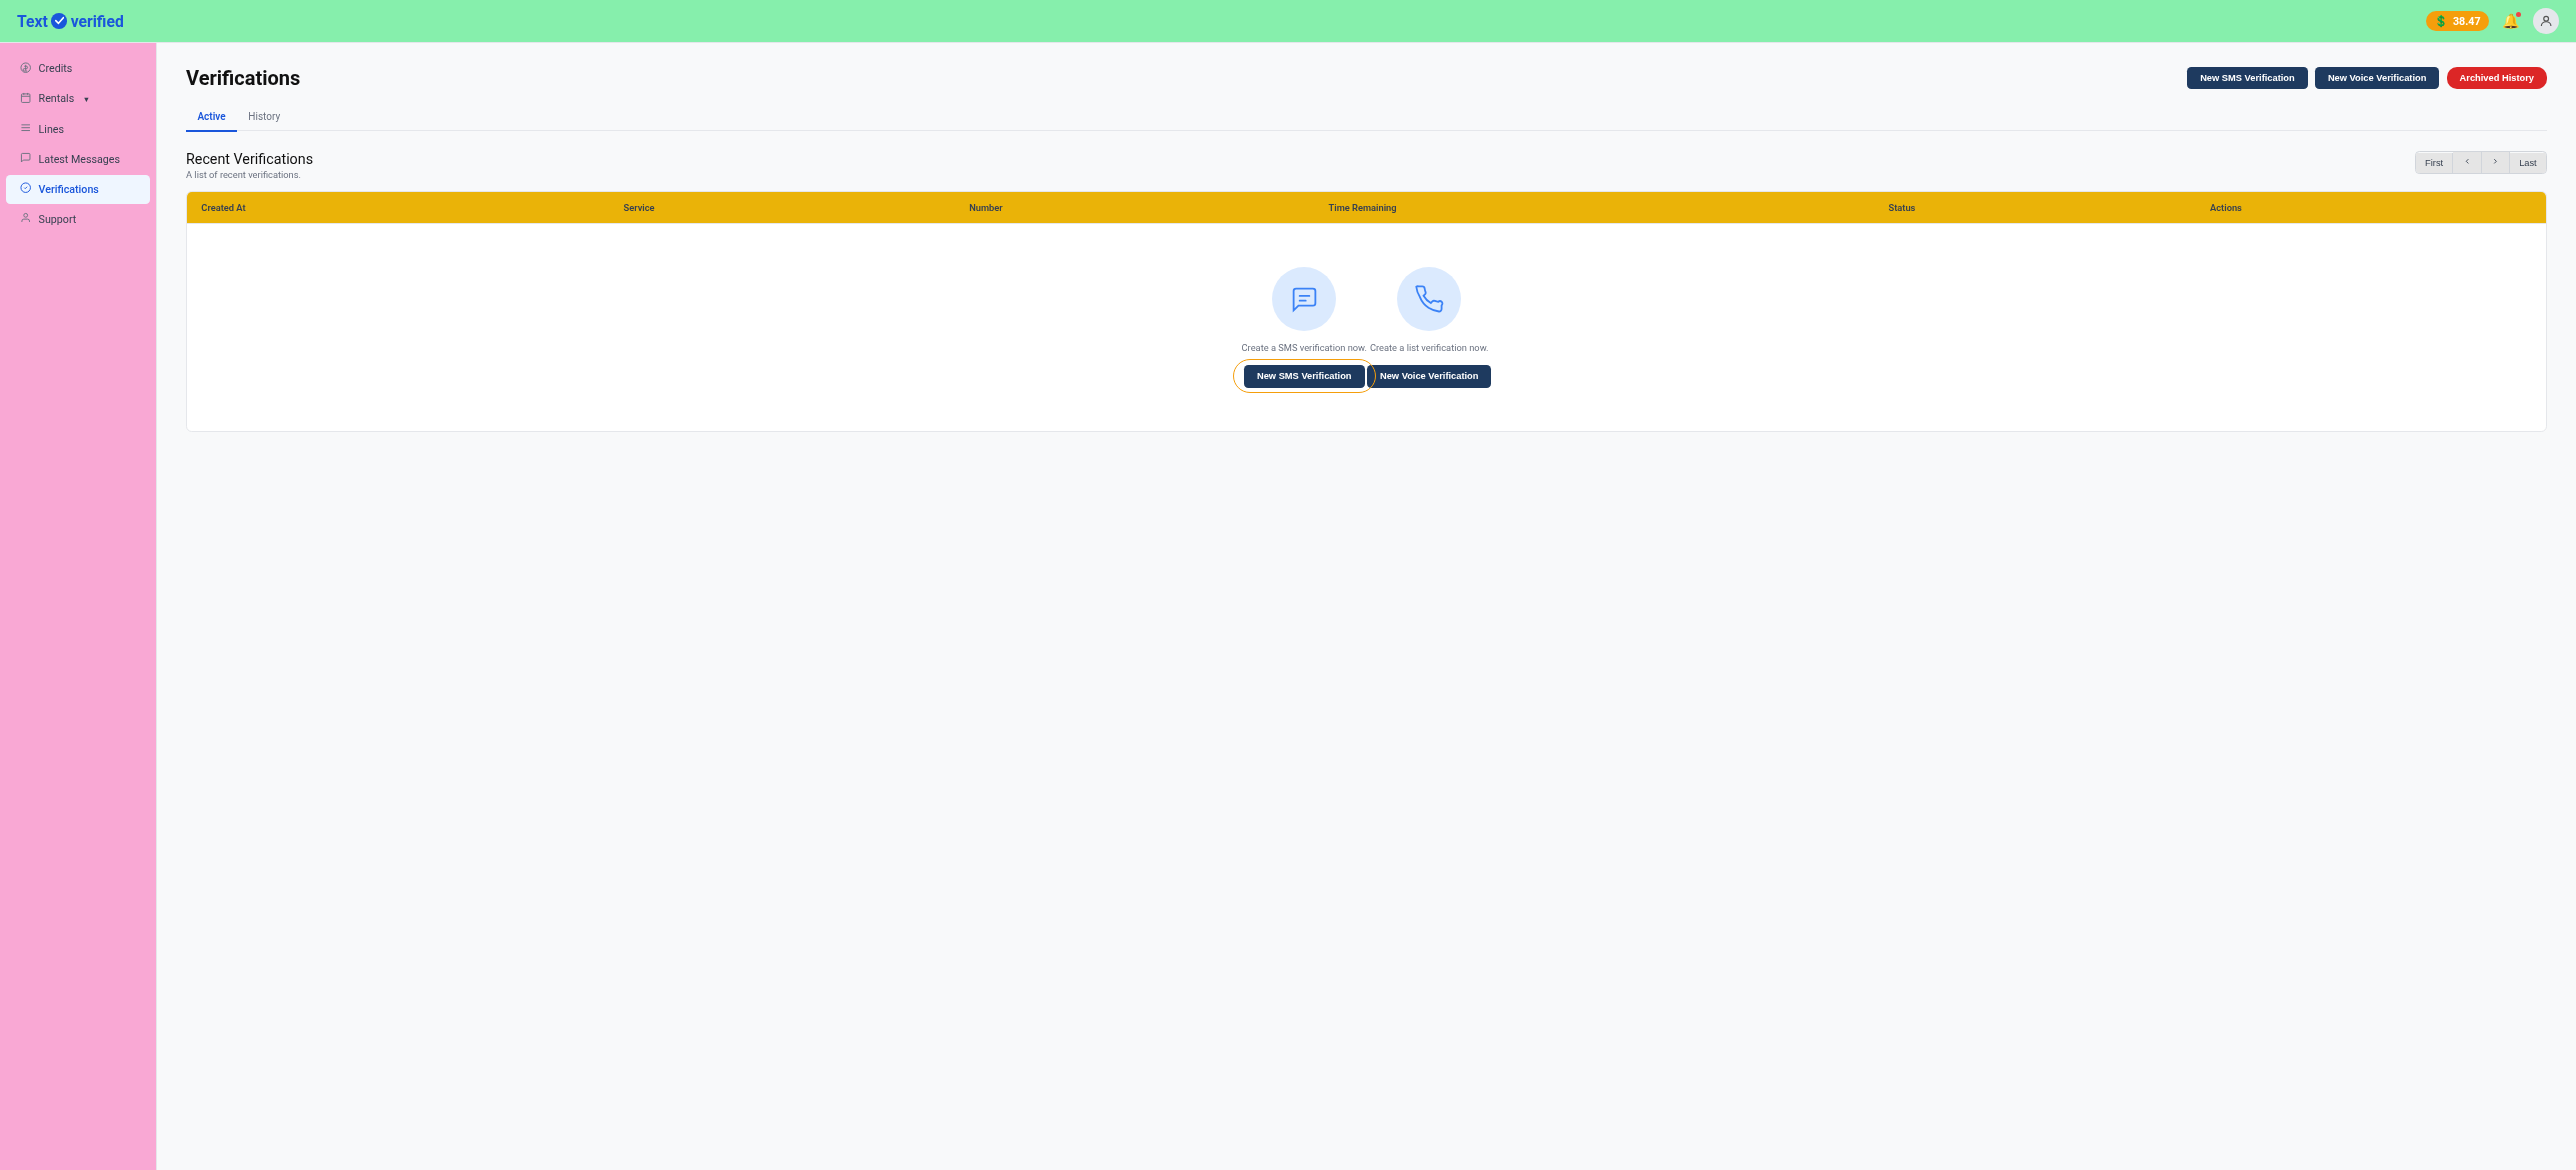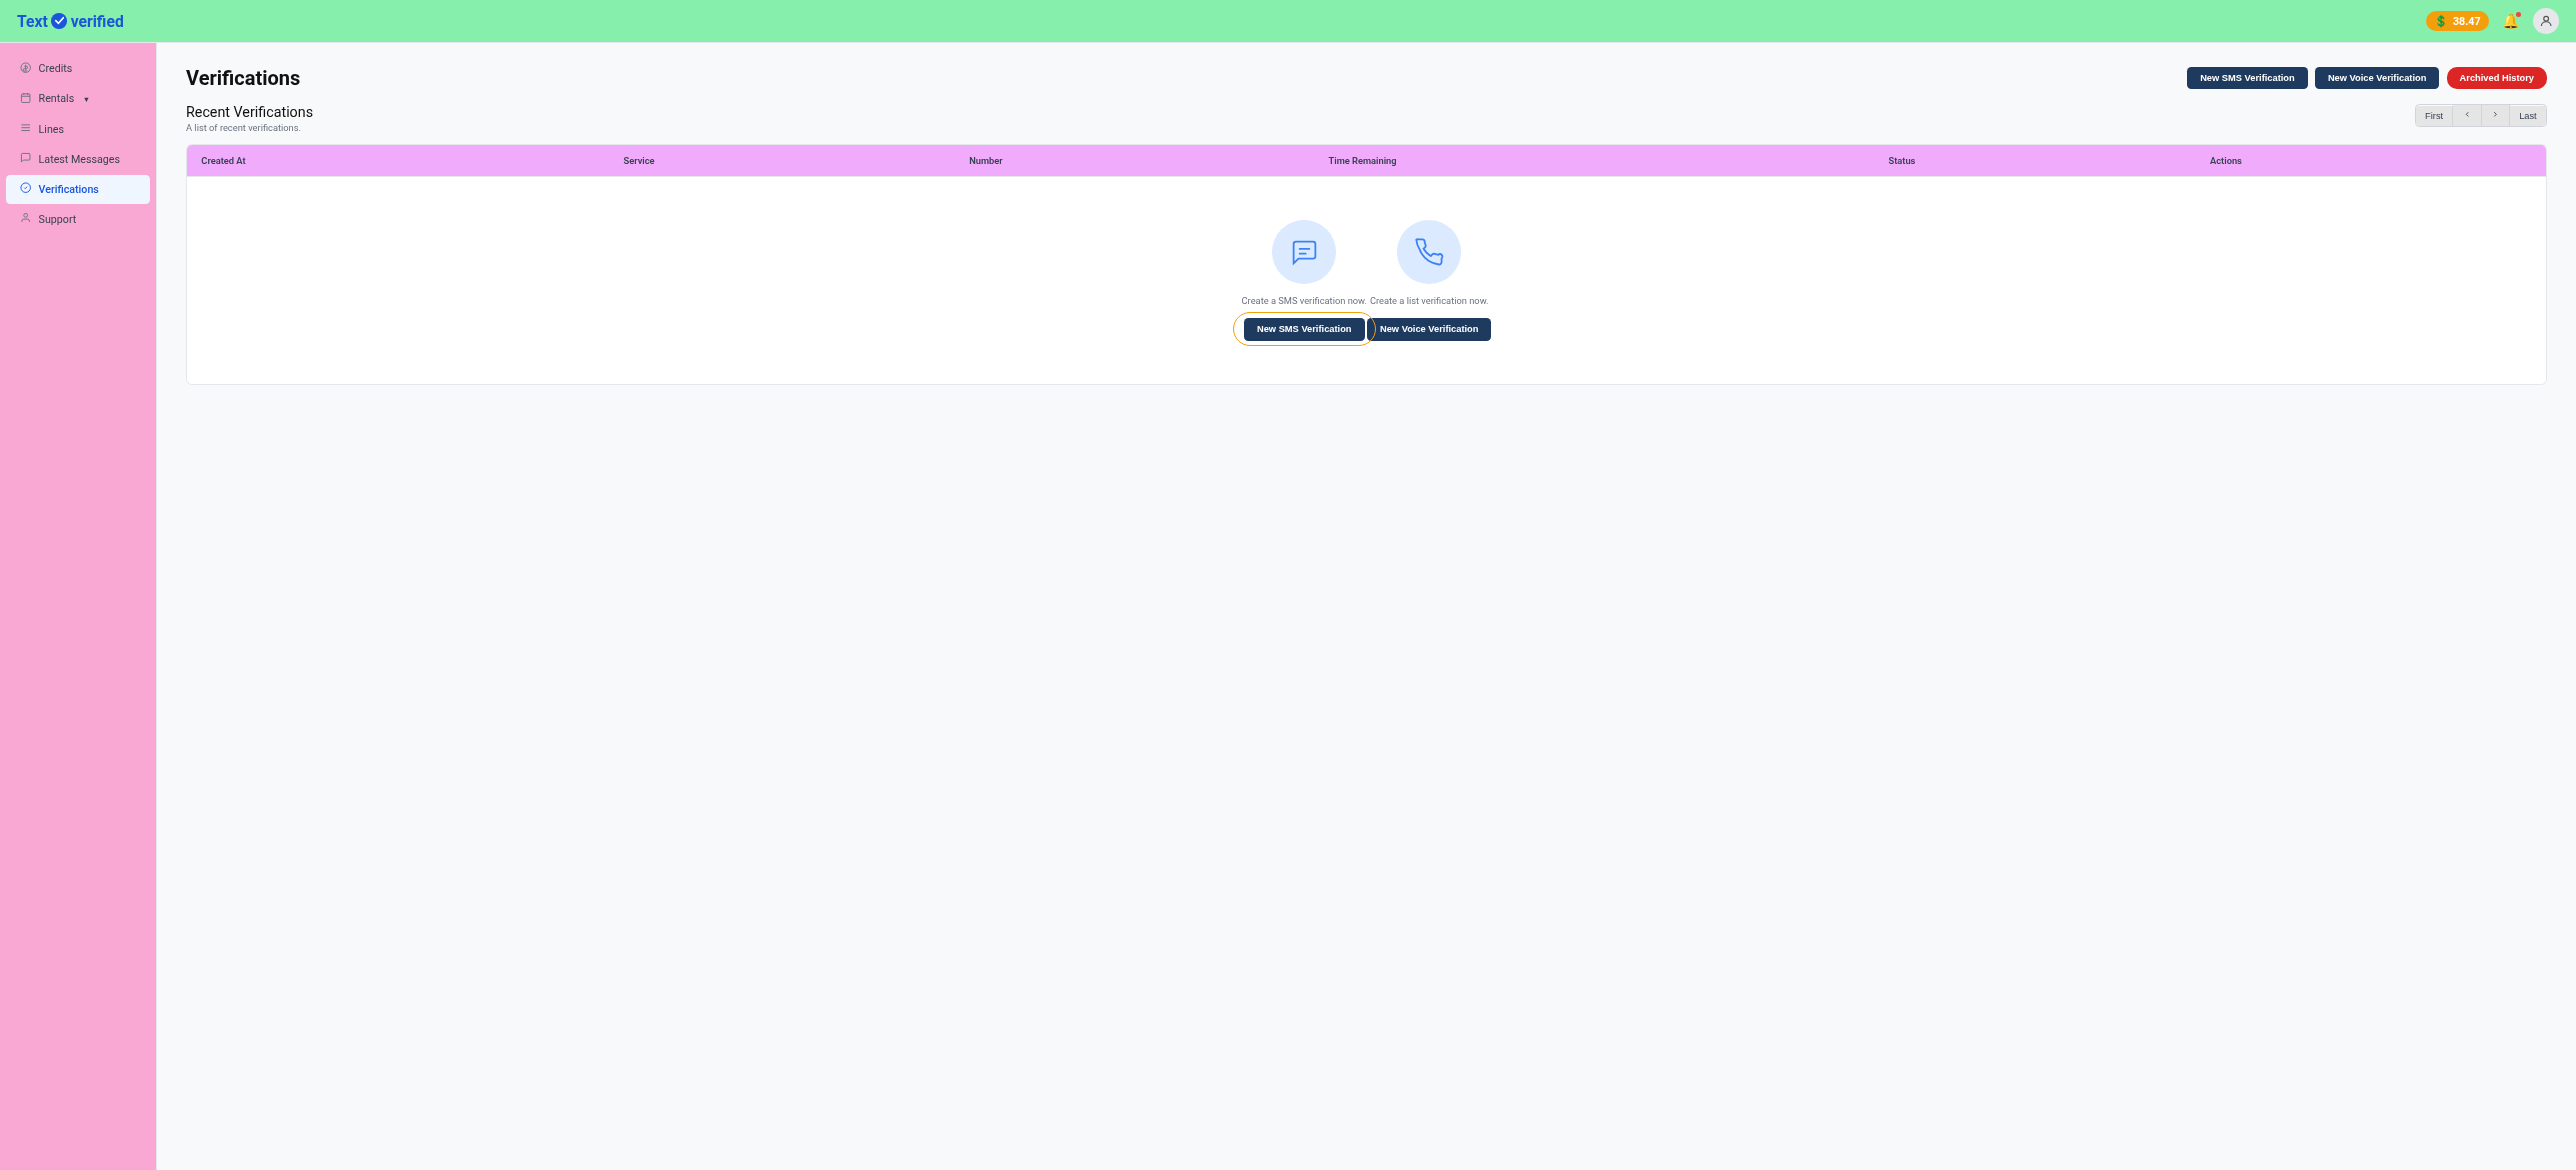--- a/index.html
+++ b/index.html
@@ -79,21 +79,21 @@
       background: #e5e5e5; border: none; border-right: 0.7px solid #d1d5db;
       padding: 5px 9.3px; font-size: 9.3px; cursor: pointer; color: #374151;
     }
     .page-btn:last-child { border-right: none; }
 
     
     .table-container { background: #fff; border: 0.7px solid #e5e7eb; border-radius: 5.7px; overflow: hidden; }
     .table { width: 100%; border-collapse: collapse; }
     .table th {
       text-align: left; padding: 10px 14.3px; font-size: 9.3px; font-weight: 600;
-      color: #374151; background: #f0abfc; border-bottom: 0.7px solid #e5e7eb;
+      color: #374151; background: #eab308; border-bottom: 0.7px solid #e5e7eb;
     }
     .table td { padding: 10px 14.3px; font-size: 9.3px; color: #374151; border-bottom: 0.7px solid #f3f4f6; }
 
     
     .empty-area {
       display: flex; justify-content: center; align-items: center;
       padding: 43px 14.3px; 
     }
     .empty-card { display: flex; flex-direction: column; align-items: center; gap: 11.4px; }
     .empty-icon-circle {
@@ -219,20 +219,24 @@
 
     <div class="page-header">
       <h1 class="page-title">Verifications</h1>
       <div class="header-actions">
         <button class="btn-primary">New SMS Verification</button>
         <button class="btn-primary">New Voice Verification</button>
         <button class="btn-danger">Archived History</button>
       </div>
     </div>
 
+    <div class="tabs">
+      <div class="tab active">Active</div>
+      <div class="tab">History</div>
+    </div>
 
     <div class="section-header">
       <div>
         <div class="section-title">Recent Verifications</div>
         <div class="section-subtitle">A list of recent verifications.</div>
       </div>
       <div class="pagination">
         <button class="page-btn">First</button>
         <button class="page-btn">
           <svg width="8.6" height="8.6" viewBox="0 0 24 24" fill="none" stroke="currentColor" stroke-width="2.5">

